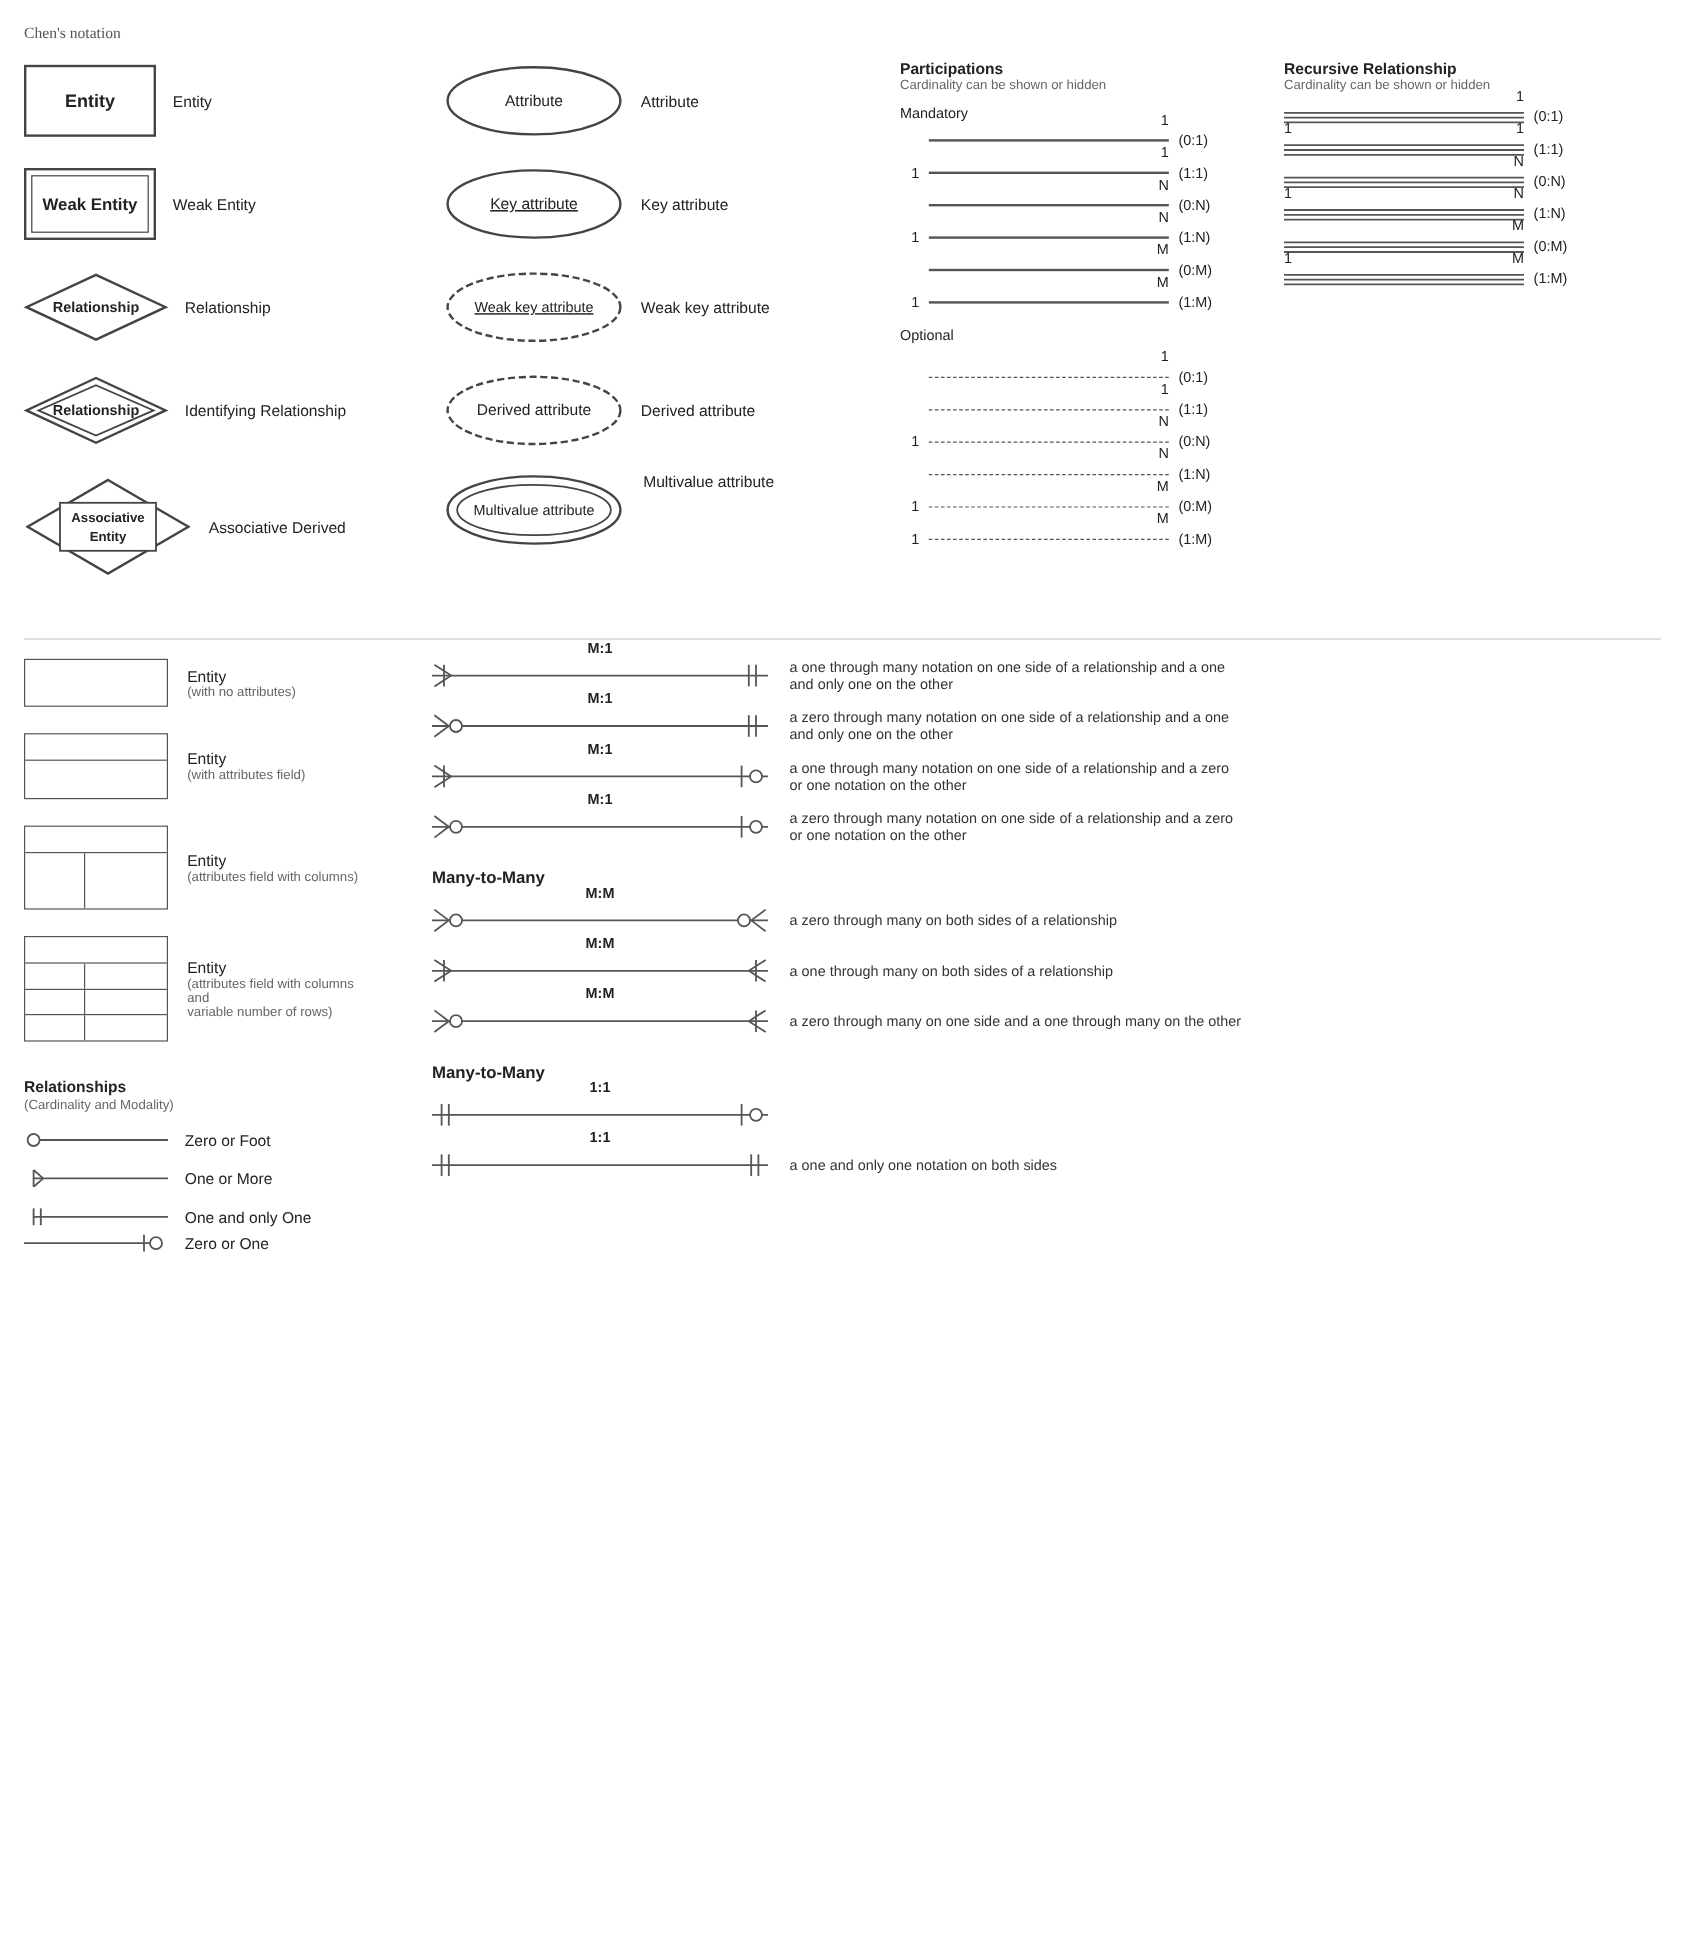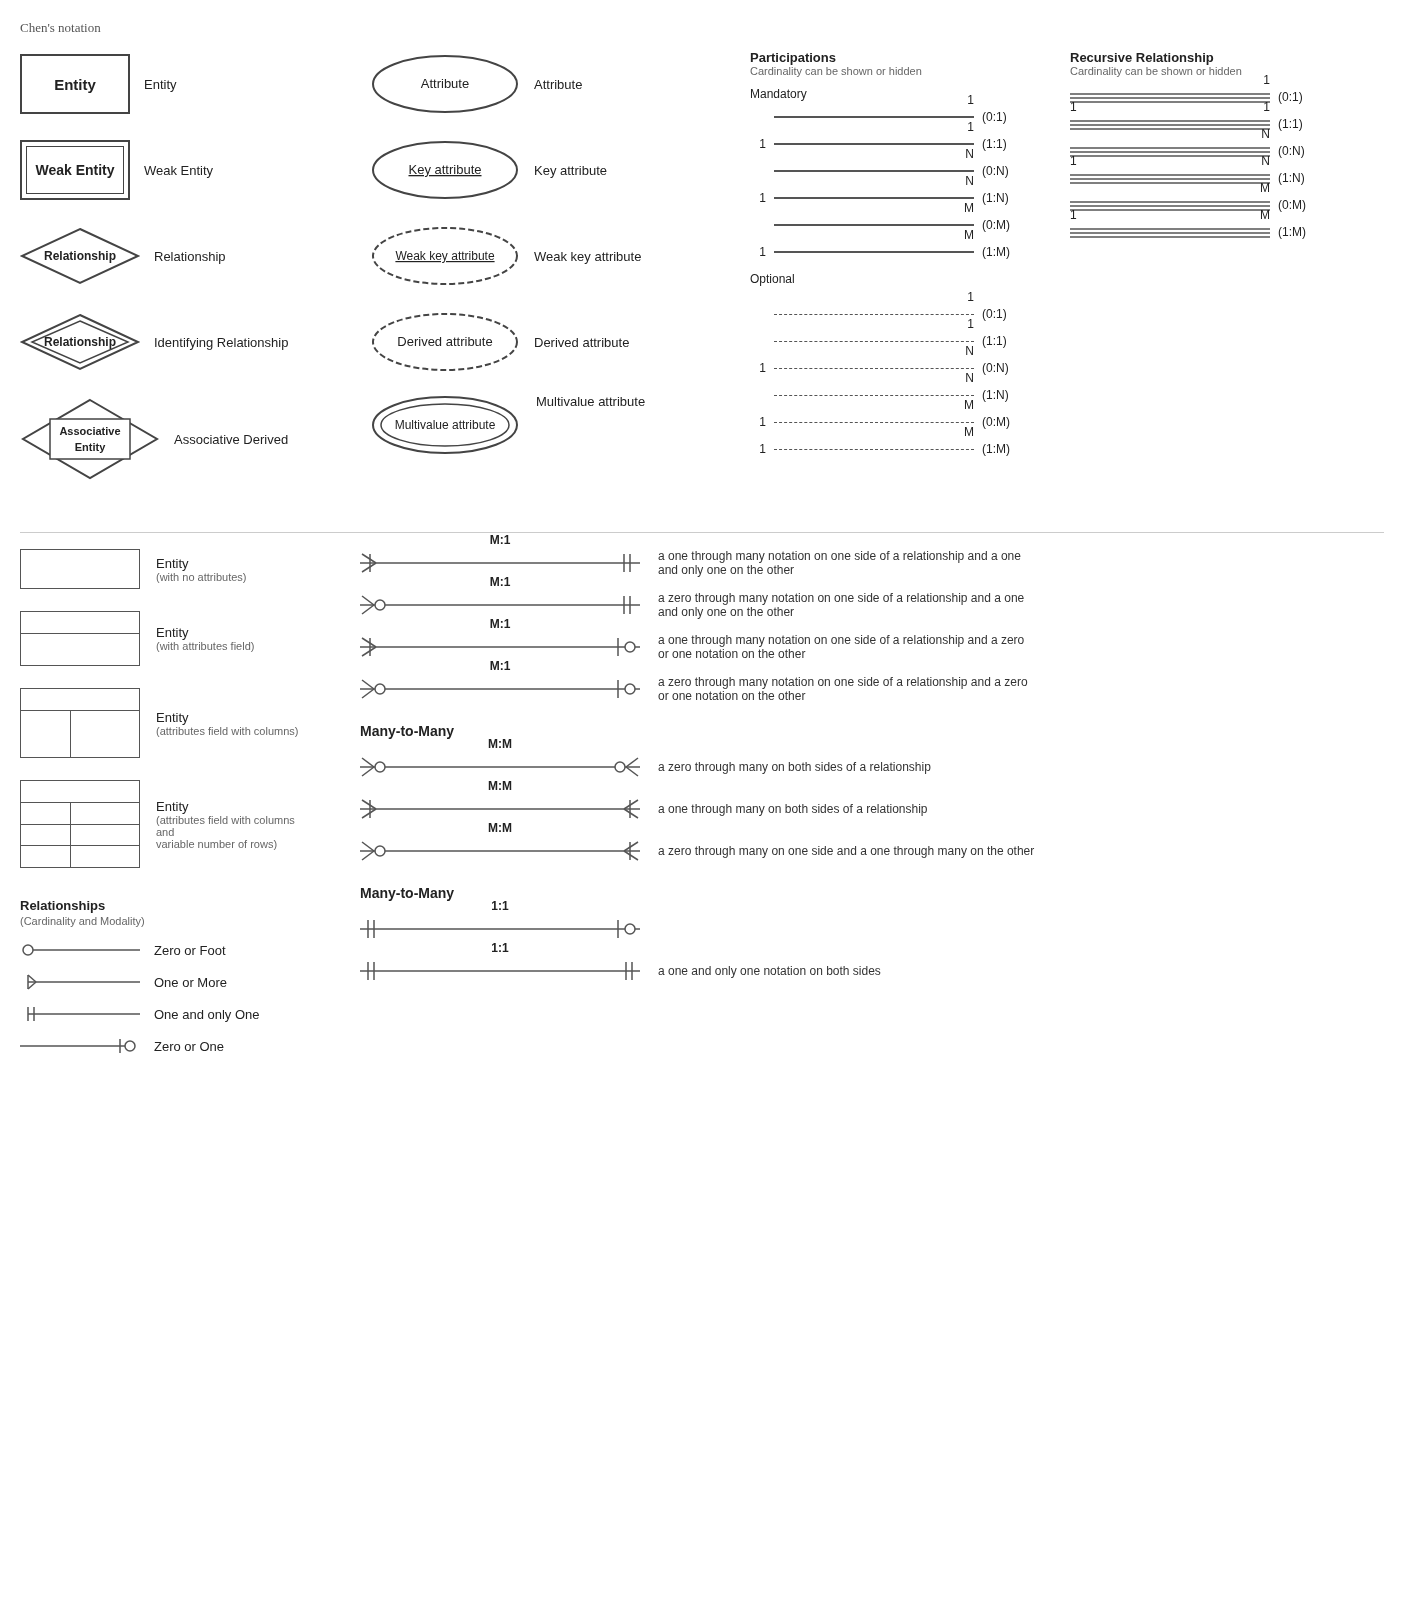--- a/index.html
+++ b/index.html
@@ -428,21 +428,21 @@
 
             <line x1="8" y1="4" x2="8" y2="18" stroke="#555" stroke-width="1.5"></line>
             <line x1="8" y1="11" x2="120" y2="11" stroke="#555" stroke-width="1.5"></line>
 
             <line x1="16" y1="11" x2="8" y2="4" stroke="#555" stroke-width="1.5"></line>
             <line x1="16" y1="11" x2="8" y2="18" stroke="#555" stroke-width="1.5"></line>
           </svg>
           <span style="font-size:13px;">One or More</span>
         </div>
 
-        <div style="display:flex;align-items:center;gap:14px;margin-bottom:10px;">
+        <div style="display:flex;align-items:center;gap:14px;">
           <svg width="120" height="22">
             <line x1="8" y1="4" x2="8" y2="18" stroke="#555" stroke-width="1.5"></line>
             <line x1="14" y1="4" x2="14" y2="18" stroke="#555" stroke-width="1.5"></line>
             <line x1="8" y1="11" x2="120" y2="11" stroke="#555" stroke-width="1.5"></line>
           </svg>
           <span style="font-size:13px;">One and only One</span>
         </div>
 
         <div style="display:flex;align-items:center;gap:14px;margin-bottom:10px;">
           <svg width="120" height="22">

